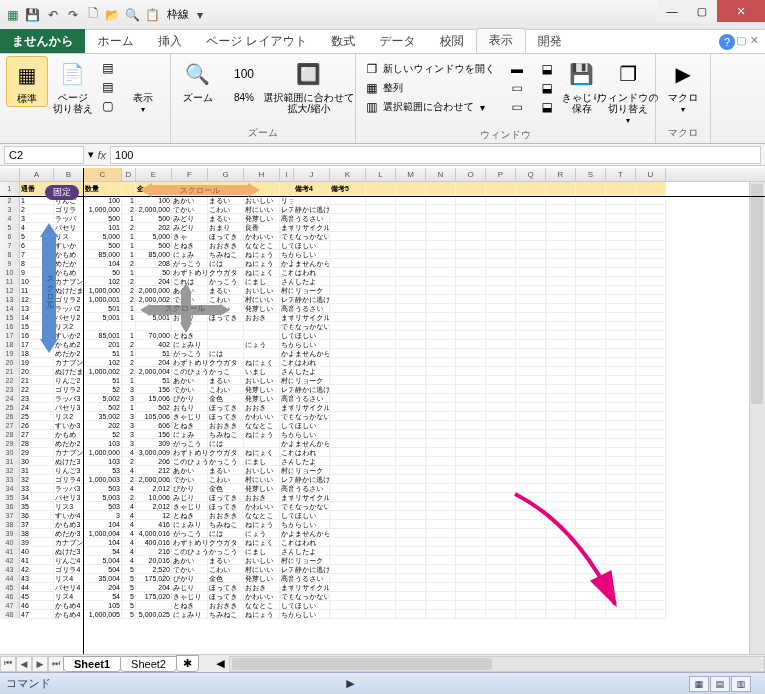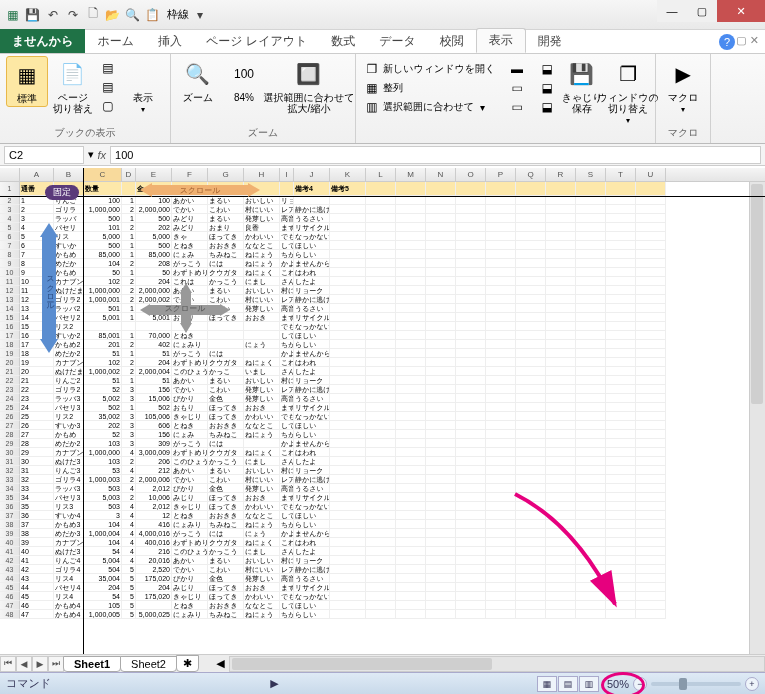--- a/index.html
+++ b/index.html
@@ -171,21 +171,20 @@
         <div class="small-btn">
             <span class="icon-box">▢</span>
           </div>
       </div>
       <div class="big-btn">
           <div class="icon-box"></div>
           <div class="label">表示</div>
           <div style="font-size:8px">▾</div>
         </div>
     </div>
-    <div class="group-label">ブックの表示</div>
   </div>
   <div class="ribbon-group">
     <div class="group-content">
       <div class="big-btn">
           <div class="icon-box">🔍</div>
           <div class="label">ズーム</div>
         </div>
       <div class="big-btn">
           <div class="icon-box" style="font-size:12px">100</div>
           <div class="label">84%</div>
@@ -242,20 +241,21 @@
           <div class="label" style="white-space:pre">きゃじり
 保存</div>
         </div>
       <div class="big-btn">
           <div class="icon-box">❐</div>
           <div class="label" style="white-space:pre">ウィンドウの
 切り替え</div>
           <div style="font-size:8px">▾</div>
         </div>
     </div>
+    <div class="group-label">ウィンドウ</div>
   </div>
   <div class="ribbon-group">
     <div class="group-content">
       <div class="big-btn">
           <div class="icon-box">▶</div>
           <div class="label">マクロ</div>
           <div style="font-size:8px">▾</div>
         </div>
     </div>
     <div class="group-label">マクロ</div>
@@ -1512,24 +1512,13 @@
 
 <div class="status-bar">
   <div class="status-text">コマンド</div>
   <span style="margin-left:6px">▶</span>
   <div style="flex:1"></div>
   <div class="view-btns">
     <div class="view-btn">▦</div>
     <div class="view-btn">▤</div>
     <div class="view-btn">▥</div>
   </div>
-  <div class="zoom-area">
-    <div class="zoom-pct">
-      <span>50%</span>
-      <div class="zoom-circle"></div>
-    </div>
-    <div class="zoom-btn">−</div>
-    <div class="zoom-slider">
-        <div class="thumb"></div>
-      </div>
-    <div class="zoom-btn">+</div>
-  </div>
 </div>
 
 </body></html>

